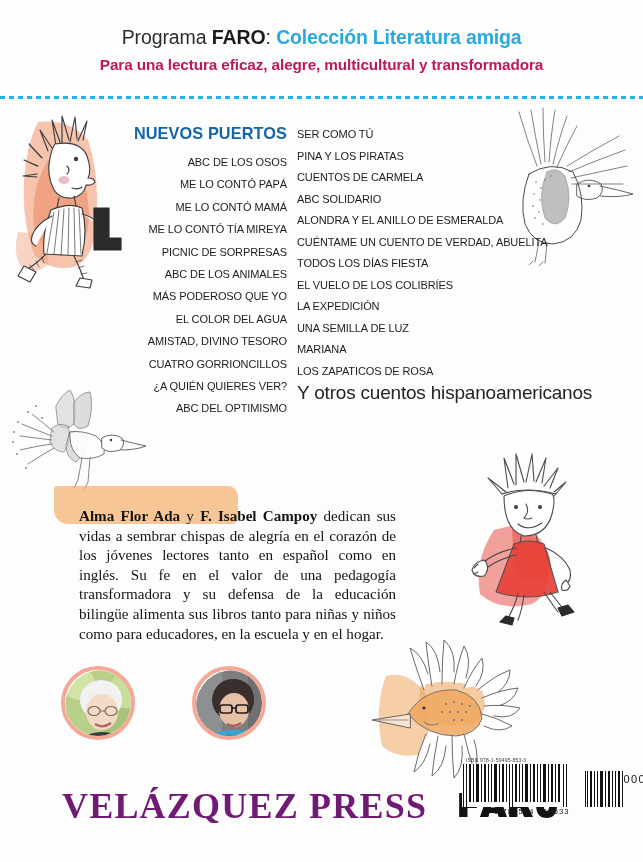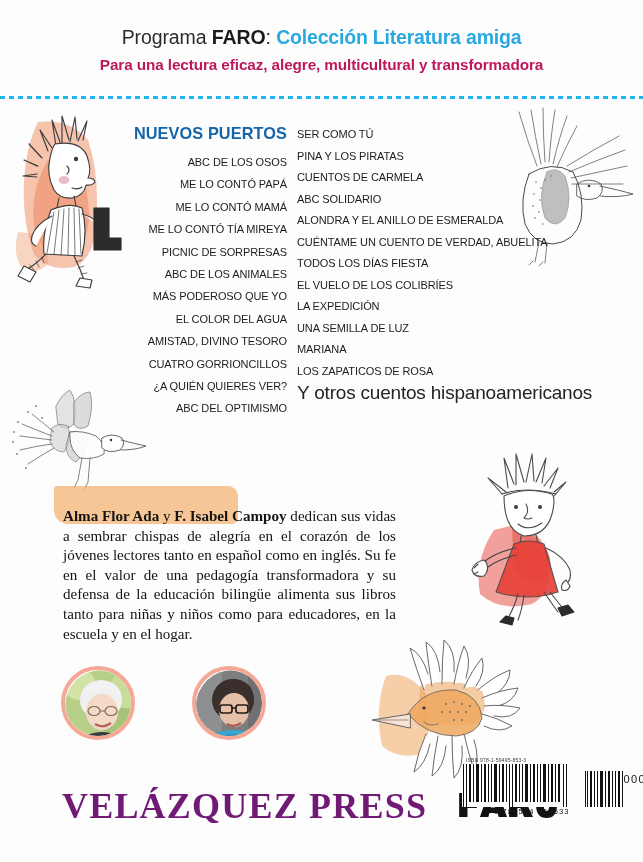--- a/index.html
+++ b/index.html
@@ -113,20 +113,21 @@
   }
   .bio {
     font-family: "Liberation Serif", serif;
     font-size: 15.1px;
     line-height: 19.6px;
     color: #141414;
     text-align: justify;
     text-justify: inter-word;
     position: relative;
     z-index: 2;
+    margin-left: 16px;
   }
   .bio b { font-weight: 700; }
   .bio-highlight {
     position: absolute;
     left: -9px;
     top: -6px;
     width: 184px;
     height: 38px;
     background: rgba(243,176,110,0.72);
     border-radius: 3px 10px 6px 14px;

